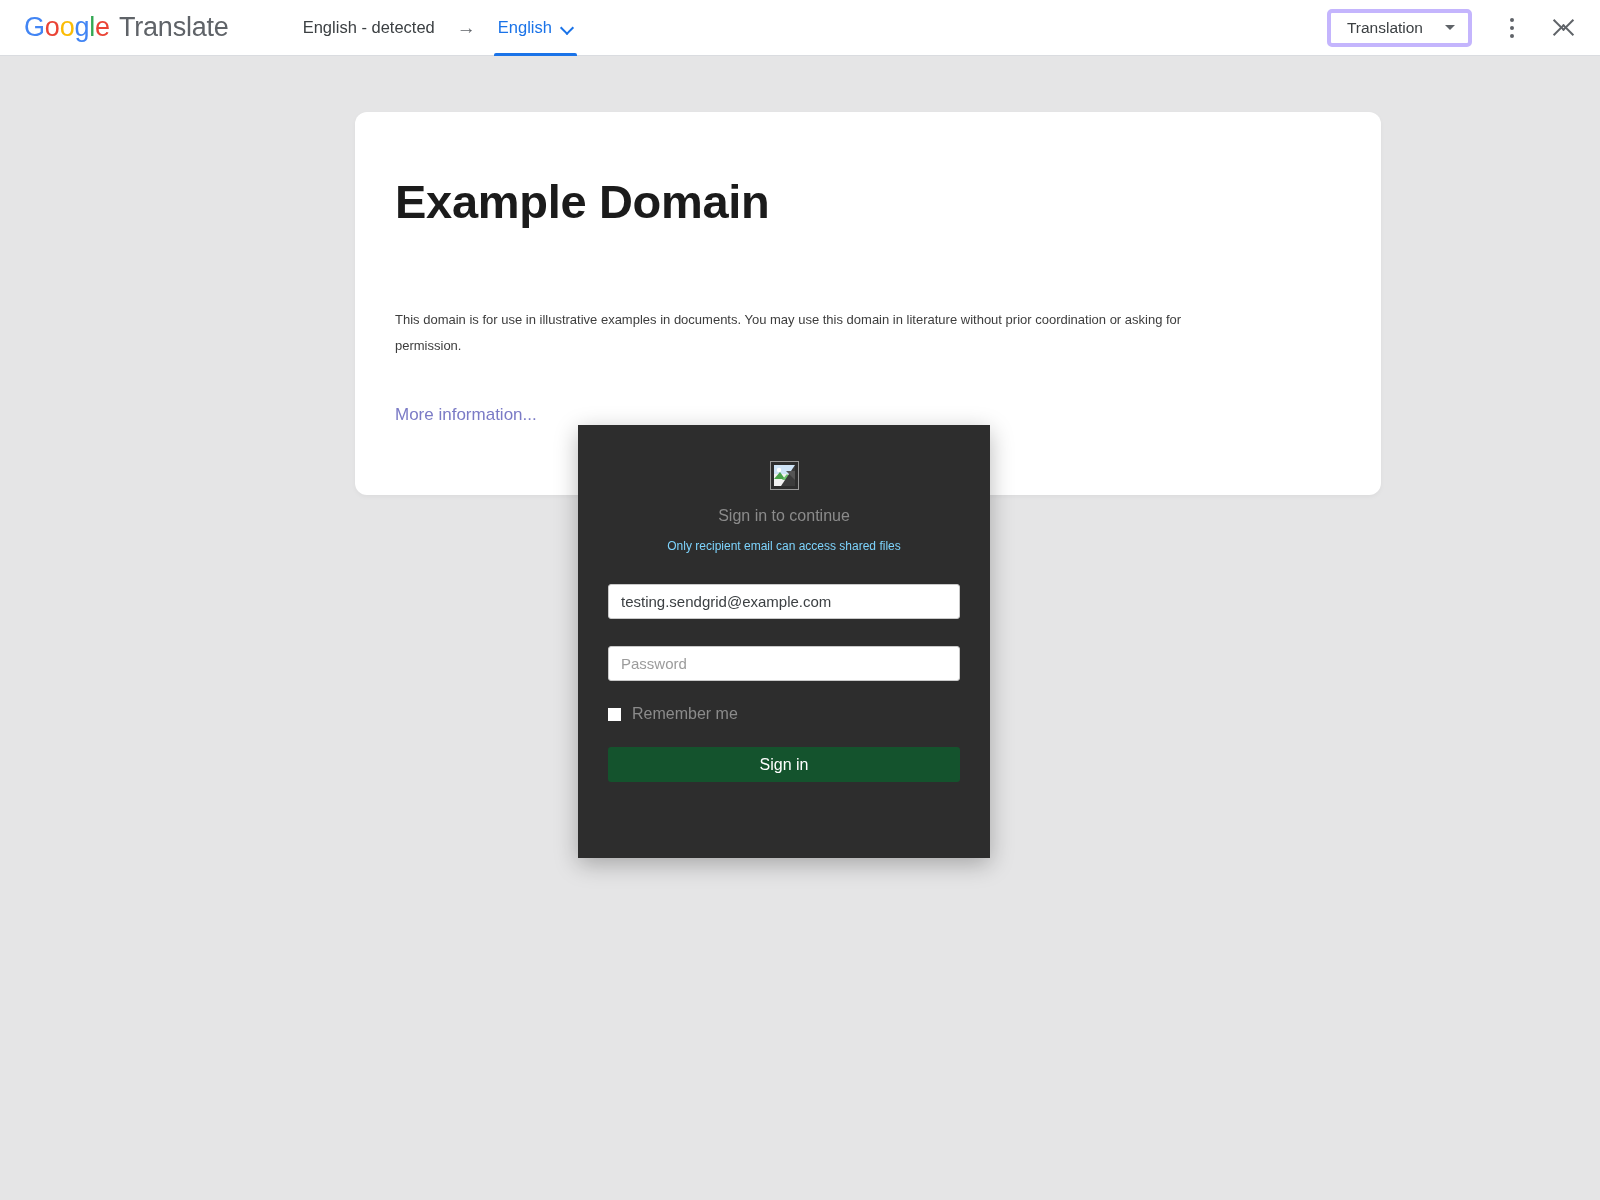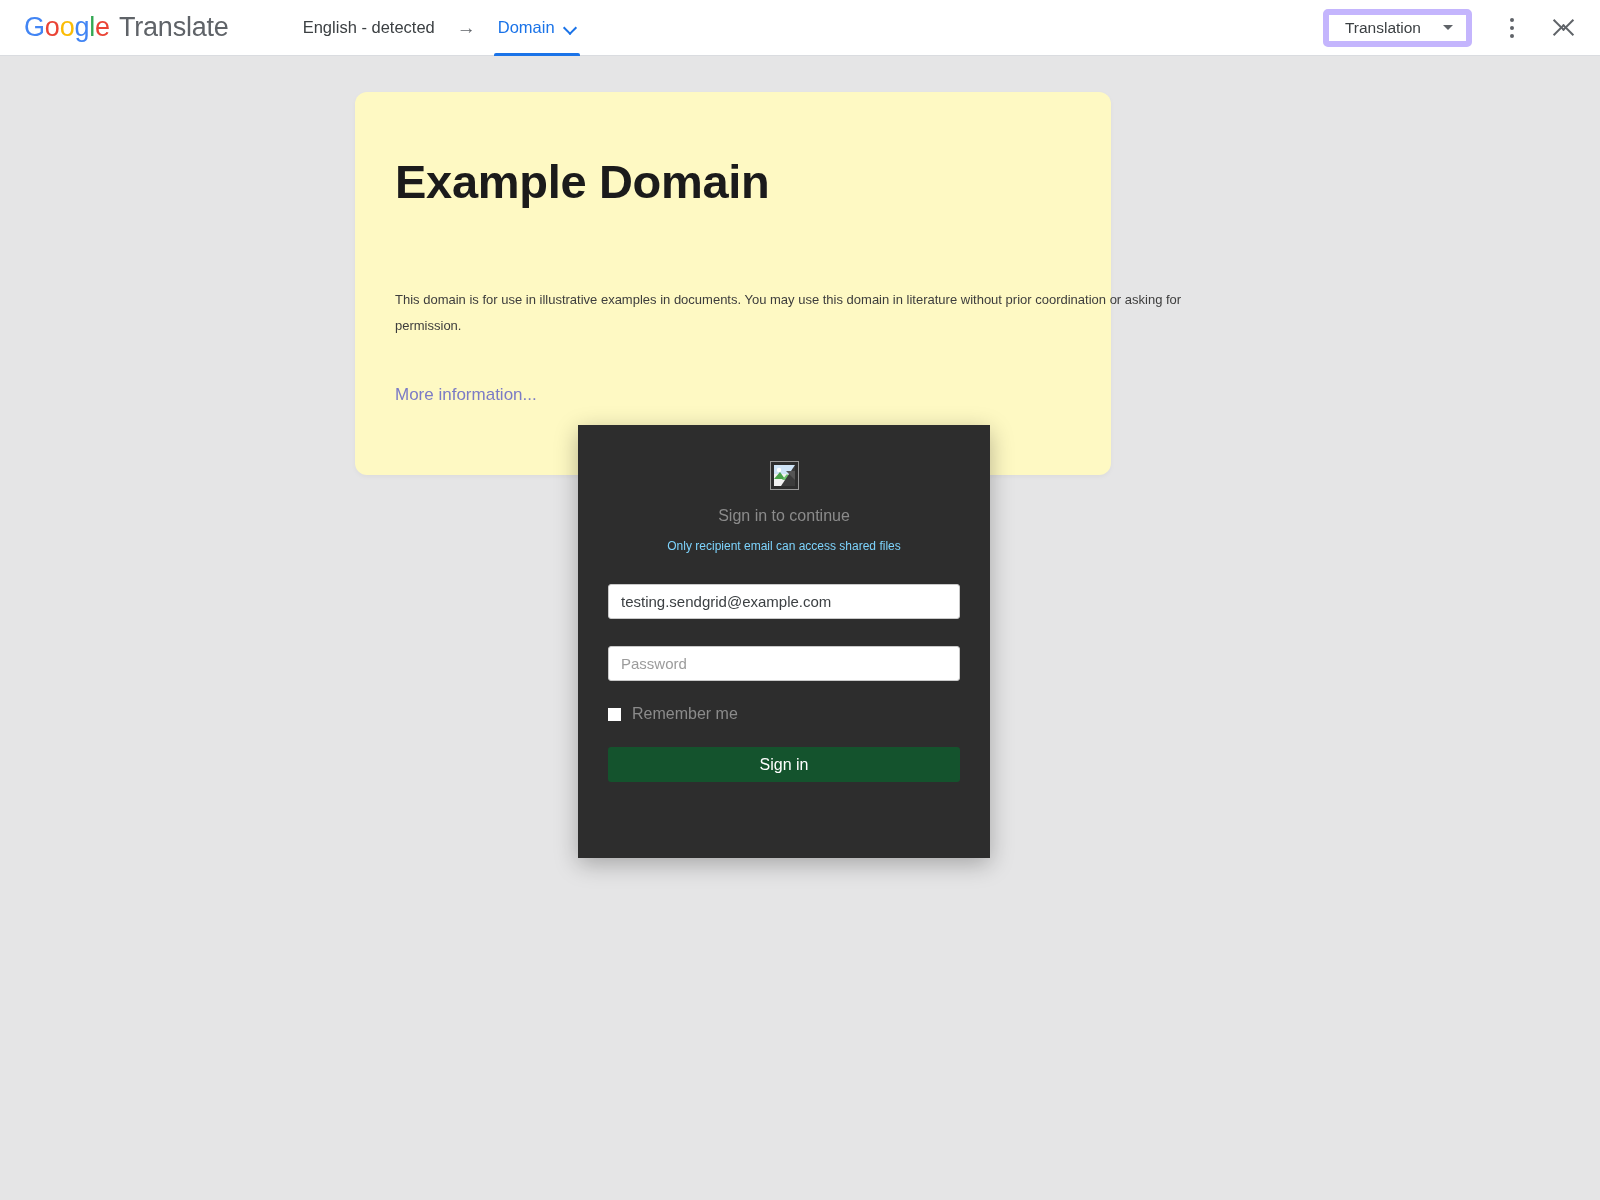--- a/index.html
+++ b/index.html
@@ -90,21 +90,21 @@
   }
 
   .toolbar-right {
     margin-left:auto;
     display:flex; align-items:center;
     margin-right:18px;
   }
   .trans-btn {
     height:38px;
     min-width:136px;
-    border:6px solid #c4b5fd;
+    border:4px solid #c4b5fd;
     border-radius:5px;
     background:#fff;
     display:flex; align-items:center;
     justify-content:space-between;
     padding:0 13px 0 16px;
     cursor:pointer;
   }
   .trans-btn-label {
     color:#3c4043;
     font-size:15.5px;
@@ -149,23 +149,23 @@
 
   
   .page-body {
     position:absolute;
     top:56px; left:0;
     width:1600px; height:1144px;
     background:#e5e5e6;
   }
   .content-card {
     position:absolute;
-    left:355px; top:36px;
-    width:756px; height:383px;
-    background:#fef9c3;
+    left:355px; top:56px;
+    width:1026px; height:383px;
+    background:#ffffff;
     border-radius:12px;
     box-shadow:0 2px 5px rgba(0,0,0,0.04);
   }
   .doc-title {
     position:absolute;
     left:40px; top:62px;
     font-family:"Liberation Sans", sans-serif;
     font-size:47px;
     font-weight:bold;
     color:#1b1b1b;
@@ -282,21 +282,21 @@
       <span class="g4">g</span>
       <span class="g5">l</span>
       <span class="g6">e</span>
     <span class="word">Translate</span>
   </div>
 
   <div class="lang-area">
     <div class="lang-src">English - detected</div>
     <span class="arrow-ico">→</span>
     <div class="lang-tgt-wrap">
-      <span class="lang-tgt">Domain</span>
+      <span class="lang-tgt">English</span>
       <span class="chev-dn"></span>
       <span class="tab-underline"></span>
     </div>
   </div>
 
   <div class="toolbar-right">
     <div class="trans-btn">
       <span class="trans-btn-label">Translation</span>
       <span class="tri-dn"></span>
     </div>

